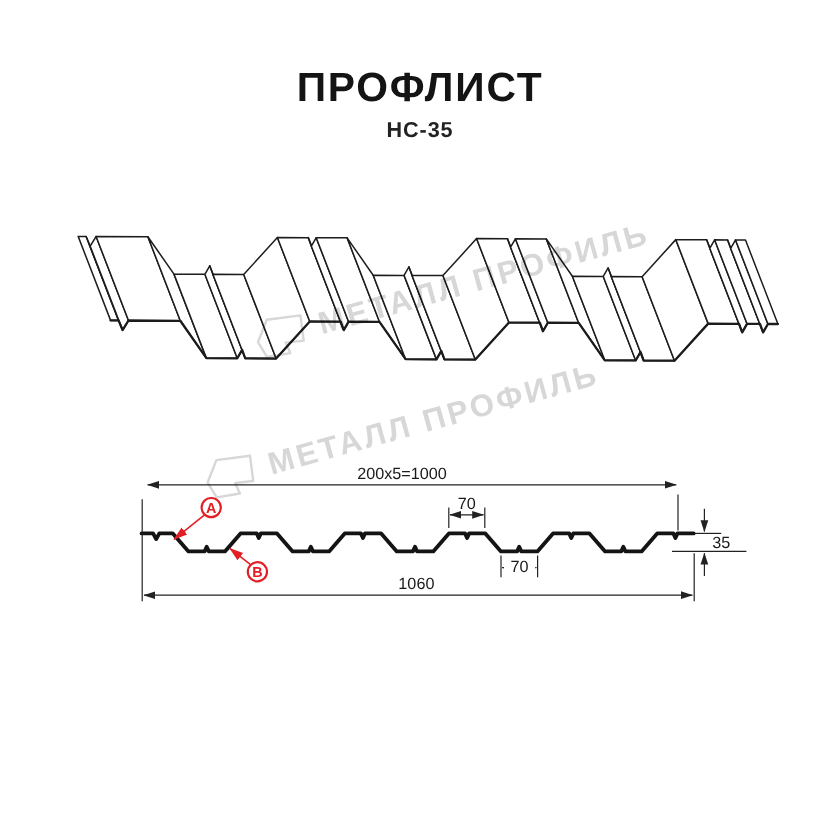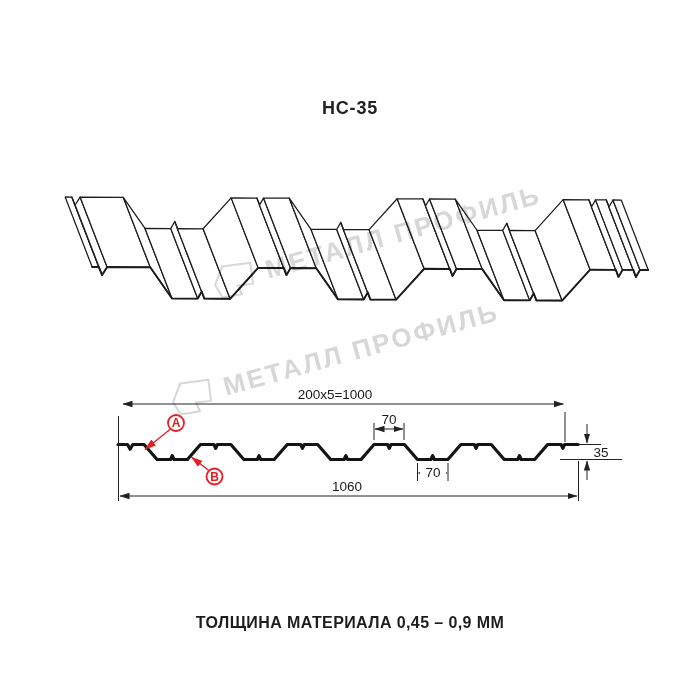--- a/index.html
+++ b/index.html
@@ -20,20 +20,21 @@
   .wm2{left:166px;top:383px;}
   svg.diagram{position:absolute;left:0;top:0;z-index:2;}
   .dimtext{font-family:"Liberation Sans",sans-serif;font-size:13.5px;fill:#1a1a1a;}
   .redtext{font-family:"Liberation Sans",sans-serif;font-size:12px;font-weight:bold;fill:#e31e24;}
 </style>
 </head>
 <body>
 
 <div class="page">
 
+  <div class="title">ПРОФЛИСТ</div>
   <div class="subtitle">НС-35</div>
 
   <div class="watermark wm1">
     <svg width="54" height="40" viewBox="0 0 54 40">
       <path d="M7 21 L19 5 L47 9 L44 30 L29 27.5 L30.5 37 L11 35 Z" fill="none" stroke="#d7d7d7" stroke-width="2" stroke-linejoin="round"></path>
     </svg>
     <span class="wm-text">МЕТАЛЛ ПРОФИЛЬ</span>
   </div>
 
   <div class="watermark wm2">
@@ -128,14 +129,13 @@
     <g>
       <line x1="170.2" y1="429.2" x2="145" y2="449.5" stroke="#e31e24" stroke-width="1.3" marker-end="url(#ahr)"></line>
       <circle cx="176" cy="423" r="8" fill="#ffffff" fill-opacity="0" stroke="#e31e24" stroke-width="1.8"></circle>
       <text class="redtext" x="176" y="427.3" text-anchor="middle">А</text>
       <line x1="208.8" y1="470.6" x2="191.5" y2="457" stroke="#e31e24" stroke-width="1.3" marker-end="url(#ahr)"></line>
       <circle cx="214.5" cy="476.5" r="8" fill="#ffffff" fill-opacity="0" stroke="#e31e24" stroke-width="1.8"></circle>
       <text class="redtext" x="214.5" y="480.8" text-anchor="middle">В</text>
     </g>
   </svg>
 
-  <div class="footer">ТОЛЩИНА МАТЕРИАЛА 0,45 – 0,9 ММ</div>
 </div>
 
 </body></html>

